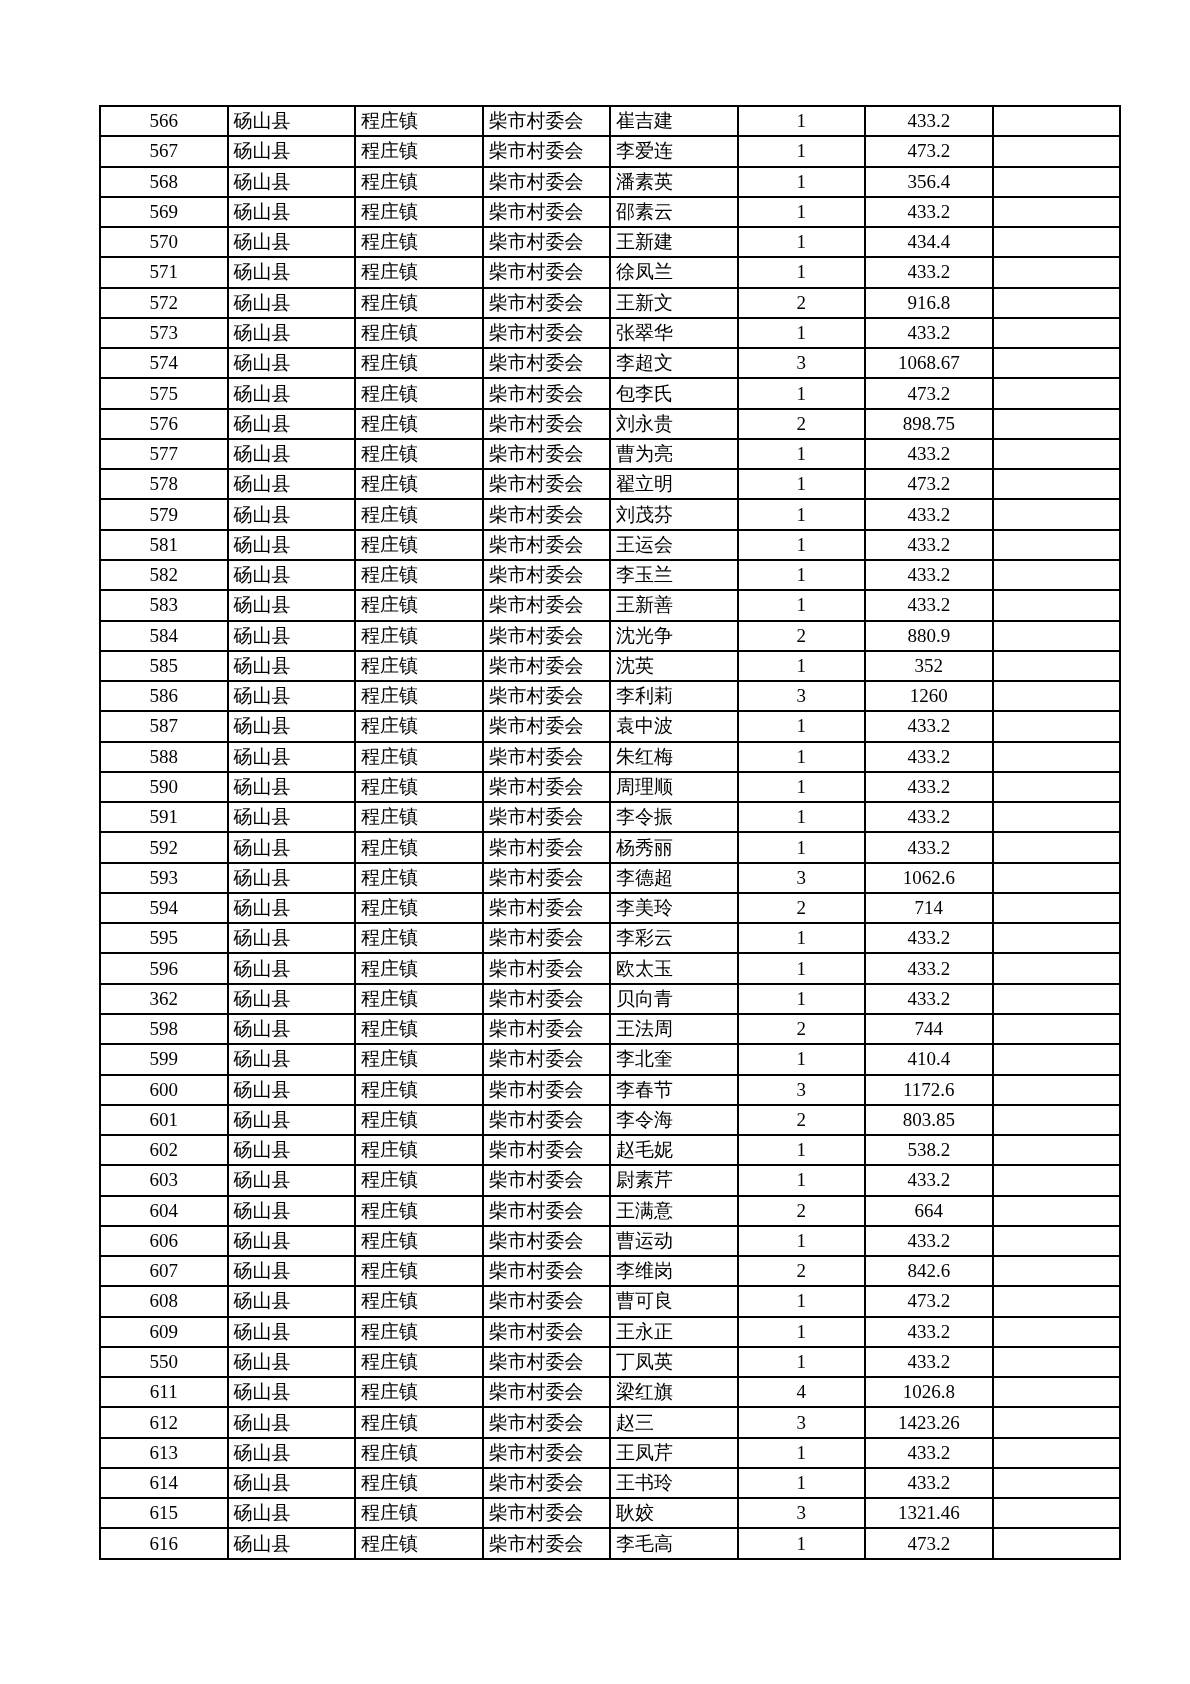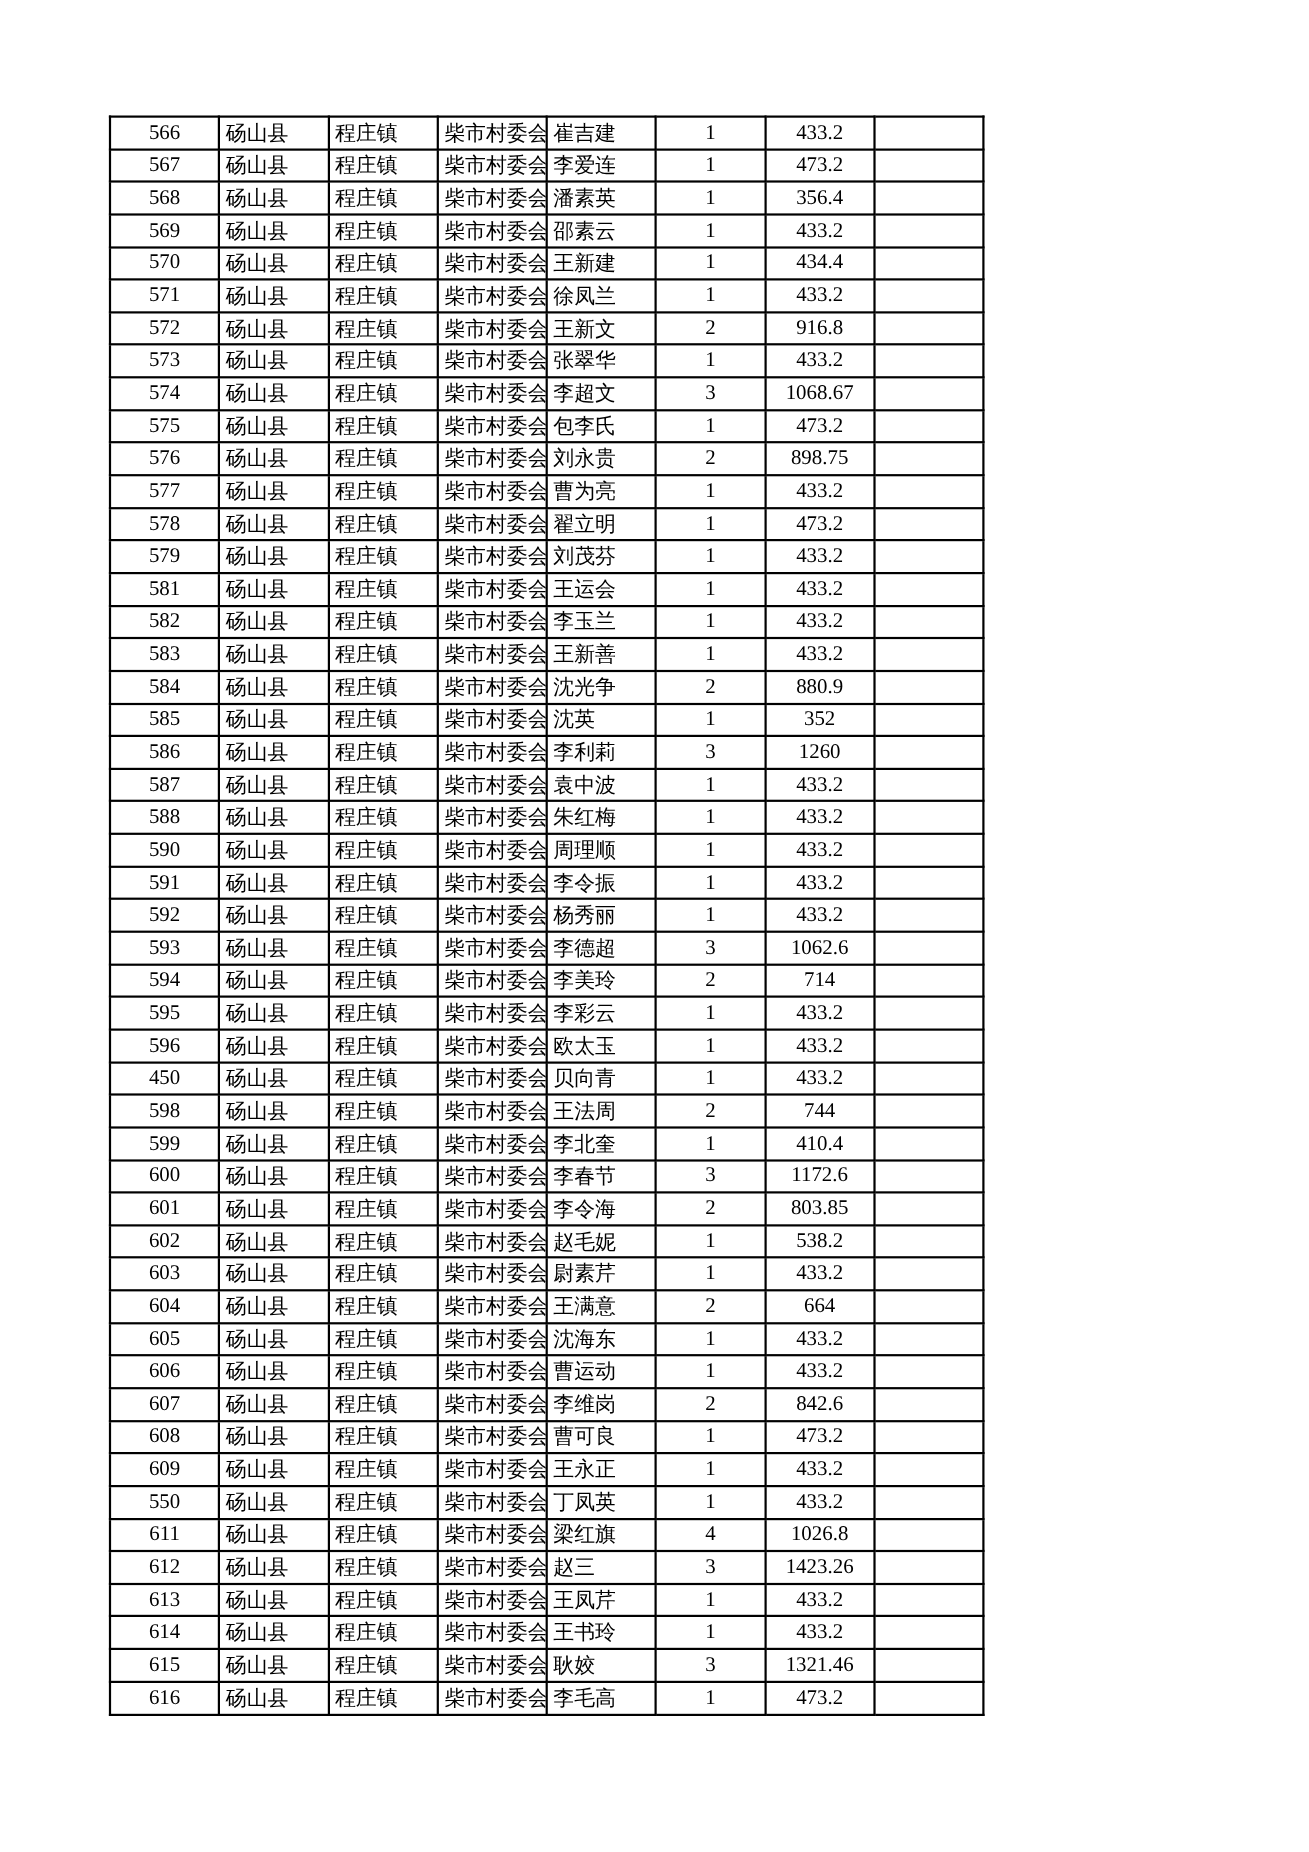--- a/index.html
+++ b/index.html
@@ -10,21 +10,21 @@
   }
   .page {
     position: relative;
     width: 1190px; height: 1684px;
     background: #ffffff;
     overflow: hidden;
   }
   table.roster {
     position: absolute;
     left: 99px; top: 105px;
-    width: 796px; height: 1455px;
+    width: 1022px; height: 1455px;
     border-collapse: collapse;
     table-layout: fixed;
     font-size: 19px;
     color: #000000;
   }
   table.roster td {
     border: 2px solid #000000;
     padding: 0;
     overflow: hidden;
     white-space: nowrap;
@@ -333,21 +333,21 @@
           <td class="c">596</td>
           <td class="l">砀山县</td>
           <td class="l">程庄镇</td>
           <td class="l">柴市村委会</td>
           <td class="l">欧太玉</td>
           <td class="c">1</td>
           <td class="c">433.2</td>
           <td class=""></td>
         </tr>
         <tr>
-          <td class="c">450</td>
+          <td class="c">362</td>
           <td class="l">砀山县</td>
           <td class="l">程庄镇</td>
           <td class="l">柴市村委会</td>
           <td class="l">贝向青</td>
           <td class="c">1</td>
           <td class="c">433.2</td>
           <td class=""></td>
         </tr>
         <tr>
           <td class="c">598</td>
@@ -410,30 +410,20 @@
           <td class=""></td>
         </tr>
         <tr>
           <td class="c">604</td>
           <td class="l">砀山县</td>
           <td class="l">程庄镇</td>
           <td class="l">柴市村委会</td>
           <td class="l">王满意</td>
           <td class="c">2</td>
           <td class="c">664</td>
-          <td class=""></td>
-        </tr>
-        <tr>
-          <td class="c">605</td>
-          <td class="l">砀山县</td>
-          <td class="l">程庄镇</td>
-          <td class="l">柴市村委会</td>
-          <td class="l">沈海东</td>
-          <td class="c">1</td>
-          <td class="c">433.2</td>
           <td class=""></td>
         </tr>
         <tr>
           <td class="c">606</td>
           <td class="l">砀山县</td>
           <td class="l">程庄镇</td>
           <td class="l">柴市村委会</td>
           <td class="l">曹运动</td>
           <td class="c">1</td>
           <td class="c">433.2</td>

